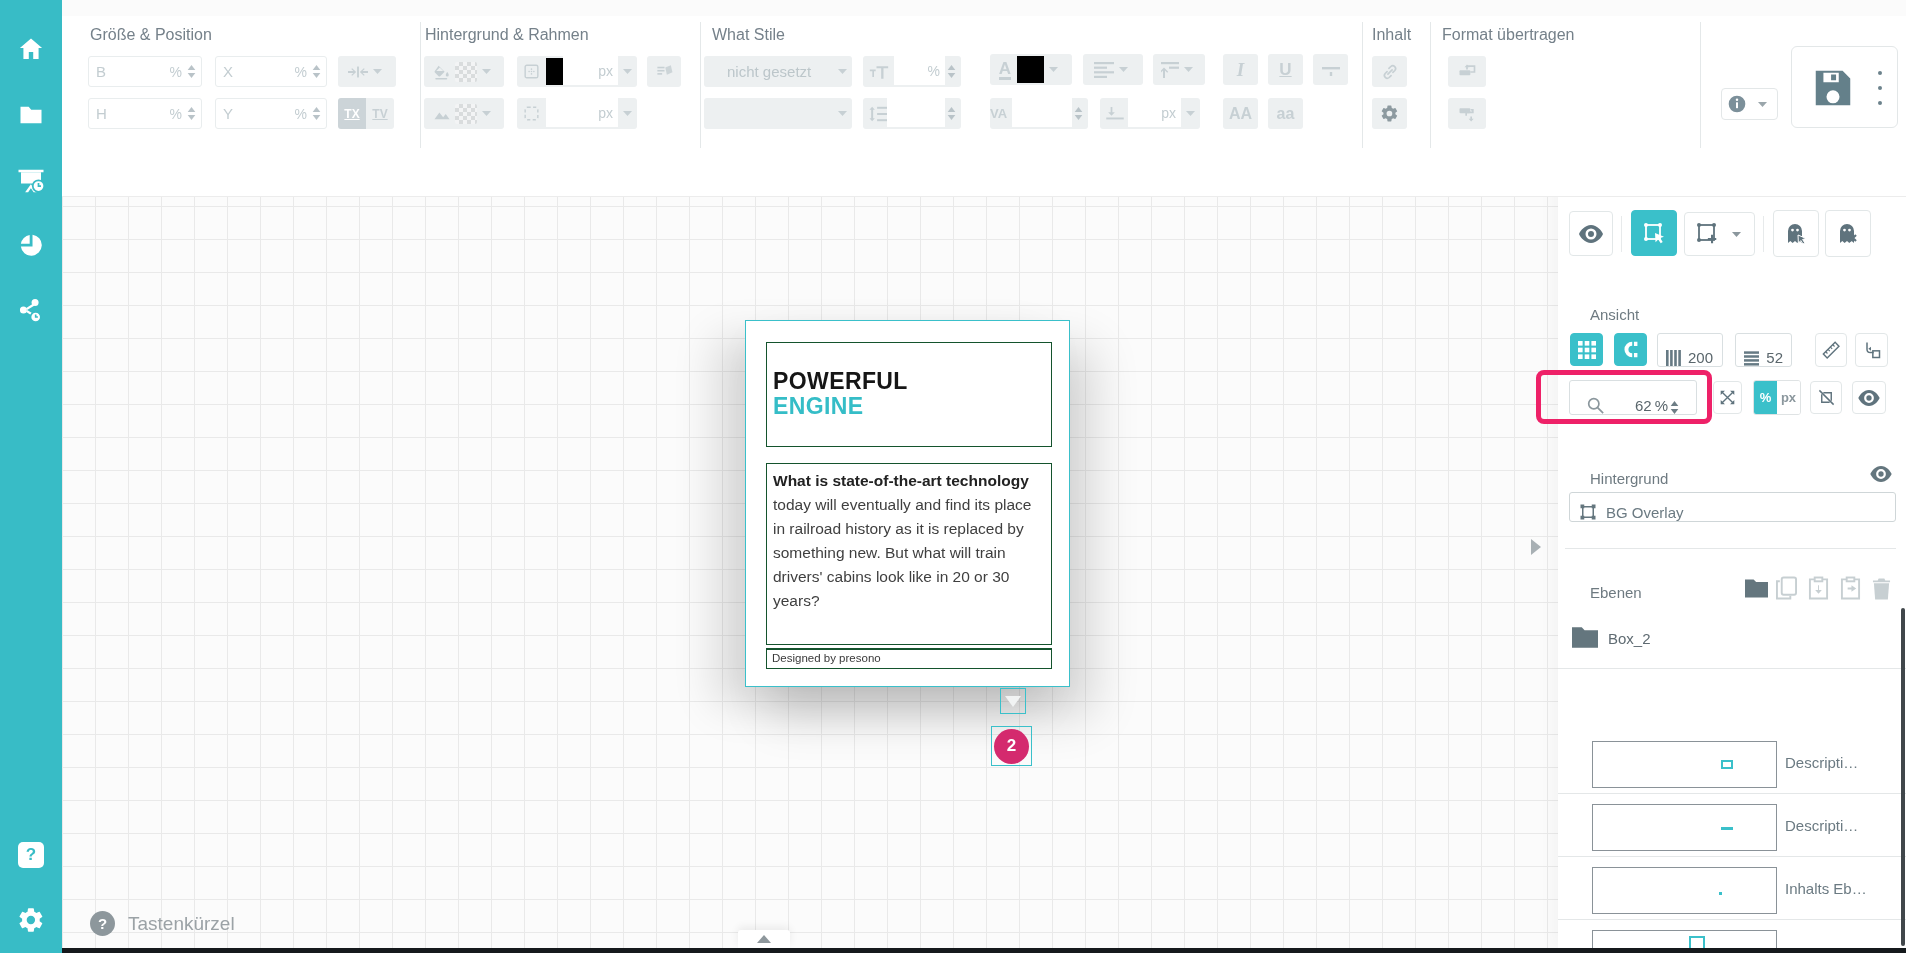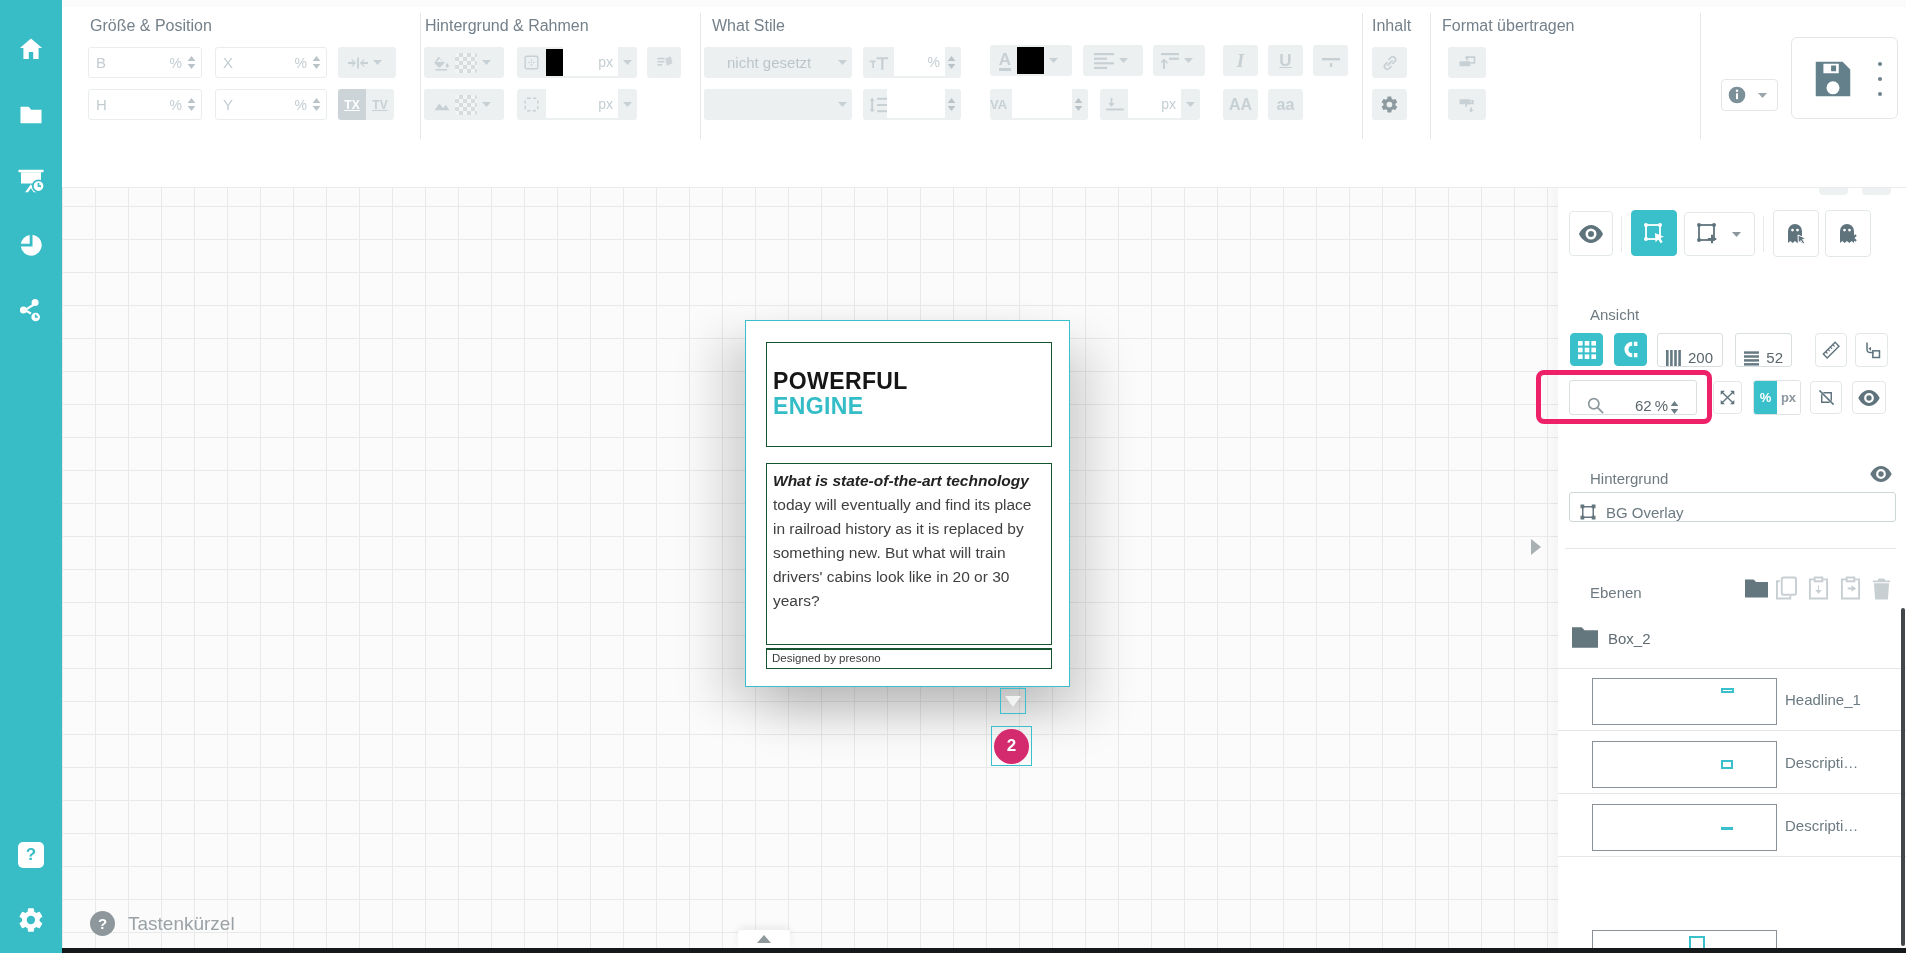--- a/index.html
+++ b/index.html
@@ -6,21 +6,21 @@
   html,body { width:1906px; height:953px; overflow:hidden; font-family:"Liberation Sans",sans-serif; background:#fff; }
   .abs { position:absolute; }
   #app { position:relative; width:1906px; height:953px; background:#fbfbfb; }
 
   
   #sidebar { position:absolute; left:0; top:0; width:62px; height:953px; background:#38bcc6; z-index:30; }
   .sb-ic { position:absolute; left:50%; transform:translate(-50%,-50%); color:#fff; display:flex; align-items:center; justify-content:center; }
   .sb-help { width:26px; height:26px; background:#fff; border-radius:5px; color:#38bcc6; font-weight:bold; font-size:17px; }
 
   
-  #toolbar { position:absolute; left:62px; top:7px; width:1844px; height:181px; background:#fff; border-bottom:1px solid #ececec; z-index:20; }
+  #toolbar { position:absolute; left:62px; top:16px; width:1844px; height:181px; background:#fff; border-bottom:1px solid #ececec; z-index:20; }
   .tb-lbl { position:absolute; top:10px; font-size:16px; color:#75818a; white-space:nowrap; }
   .tb-div { position:absolute; top:6px; height:126px; width:1px; background:#e4e8e9; }
   .fld { position:absolute; display:flex; align-items:center; background:#fff; border:1px solid #e9edee; border-radius:3px; height:31px; }
   .fld .tag { color:#c3cdd1; font-size:15px; padding:0 7px; }
   .sp { flex:1; }
   .unit { color:#c3cdd1; font-size:14px; padding-right:3px; white-space:nowrap; }
   .tbtn { position:absolute; display:flex; align-items:center; justify-content:center; background:#edf0f1; border-radius:3px; height:31px; color:#c7d0d4; }
   .st { fill:#b9c3c8; margin:0 5px 0 2px; flex:none; }
   .ca { fill:#c7d0d4; margin:0 5px; flex:none; }
   .checker { width:22px; height:20px; background:repeating-conic-gradient(#d9dcdd 0% 25%, #f3f4f5 0% 50%) 0 0 / 8px 8px; border-radius:2px; }
@@ -44,21 +44,21 @@
     background-color:#fbfbfb;
     background-image:linear-gradient(#e9e9e9 1px, transparent 1px), linear-gradient(90deg,#e9e9e9 1px, transparent 1px);
     background-size:33px 33px; }
   #slide { position:absolute; left:683px; top:180px; width:325px; height:367px; background:#fff; border:1px solid #3ac0ca;
     box-shadow:-30px 18px 40px rgba(0,0,0,.13), 22px 28px 45px rgba(0,0,0,.16); }
   .frame { position:absolute; border:1px solid #14532d; }
   #headline-frame { left:20px; top:21px; width:286px; height:105px; padding:26px 0 0 6px; }
   #headline-frame .h1 { font-size:23px; line-height:25px; font-weight:800; letter-spacing:.4px; color:#161616; }
   #headline-frame .h2 { font-size:23px; line-height:25px; font-weight:800; letter-spacing:.4px; color:#35bdc7; }
   #desc-frame { left:20px; top:142px; width:286px; height:182px; padding:5px 4px 0 6px; font-size:15.5px; line-height:24px; color:#3f3f3f; }
-  #desc-frame b { color:#222;font-style:italic; }
+  #desc-frame b { color:#222; }
   #footer-frame { left:20px; top:327px; width:286px; height:21px; border-top-width:2px; font-size:11.5px; color:#3a3a3a; padding:2px 0 0 5px; }
   #slide-handle { position:absolute; left:938px; top:548px; width:26px; height:26px; border:1px solid #3ac0ca; display:flex; align-items:center; justify-content:center; }
   #slide-handle .tri { width:0; height:0; border-left:8px solid transparent; border-right:8px solid transparent; border-top:11px solid #f1f3f3; }
   #badge-box { position:absolute; left:929px; top:586px; width:41px; height:40px; border:1px solid #3ac0ca; display:flex; align-items:center; justify-content:center; }
   #badge-circle { width:35px; height:35px; border-radius:50%; background:#d42a6e; color:#fff; font-weight:800; font-size:17px; display:flex; align-items:center; justify-content:center; }
   #shortcut { position:absolute; left:28px; top:771px; display:flex; align-items:center; gap:13px; }
   #shortcut .qc { width:25px; height:25px; border-radius:50%; background:#8d979c; color:#fff; font-weight:bold; font-size:15px; display:flex; align-items:center; justify-content:center; }
   #shortcut .qt { font-size:19px; color:#9ba2a6; }
   #bottom-tab { position:absolute; left:676px; top:790px; width:52px; height:18px; background:#fff; border-radius:3px 3px 0 0; box-shadow:0 -3px 8px rgba(0,0,0,.07); display:flex; align-items:center; justify-content:center; }
   #bottom-tab .tri { width:0; height:0; border-left:7px solid transparent; border-right:7px solid transparent; border-bottom:8px solid #8e979c; }
@@ -713,38 +713,38 @@
     <div style="position:absolute; left:0; top:478px; width:348px; height:44px">
       <span class="p-ico" style="left:14px; top:8px; color:#64767e">
         <svg width="26" height="22" viewBox="0 0 24 20">
             <path fill="currentColor" d="M0 1h9l2.6 2.8H24V20H0z"></path>
           </svg>
       </span>
       <span style="position:absolute; left:50px; top:12px; font-size:15px; color:#5f6b72">Box_2</span>
     </div>
     <div class="hsep" style="left:0; top:528px; width:348px"></div>
 
-    <div class="layer-row" style="top:528px; border-bottom:1px solid #e4e7e8">
-      <div class="thumb">
-          <span class="mk" style="left:128px; top:9px; width:13px; height:5px"></span>
-        </div>
-      <span class="lname">Headline_1</span>
-    </div>
     <div class="layer-row" style="top:591px; border-bottom:1px solid #e4e7e8">
       <div class="thumb">
           <span class="mk" style="left:128px; top:18px; width:12px; height:9px"></span>
         </div>
       <span class="lname">Descripti…</span>
     </div>
     <div class="layer-row" style="top:654px; border-bottom:1px solid #e4e7e8">
       <div class="thumb">
           <span class="mkf" style="left:128px; top:22px; width:12px; height:3px"></span>
         </div>
       <span class="lname">Descripti…</span>
     </div>
+    <div class="layer-row" style="top:717px; border-bottom:1px solid #e4e7e8">
+      <div class="thumb">
+          <span class="mkf" style="left:126px; top:24px; width:3px; height:3px"></span>
+        </div>
+      <span class="lname">Inhalts Eb…</span>
+    </div>
     <div class="layer-row" style="top:780px; height:28px; overflow:hidden">
       <div class="thumb">
           <span class="mk" style="left:96px; top:5px; width:16px; height:22px"></span>
         </div>
       <span class="lname" style="top:24px; transform:none">BG_1</span>
     </div>
 
     <div id="lscroll"></div>
   </section>
 

